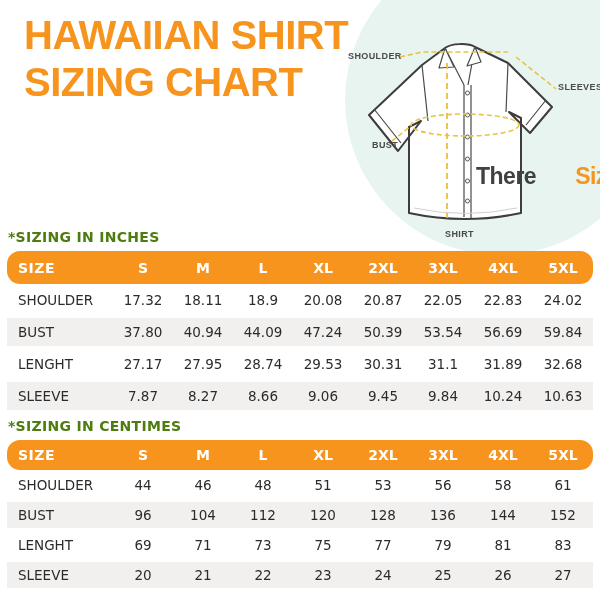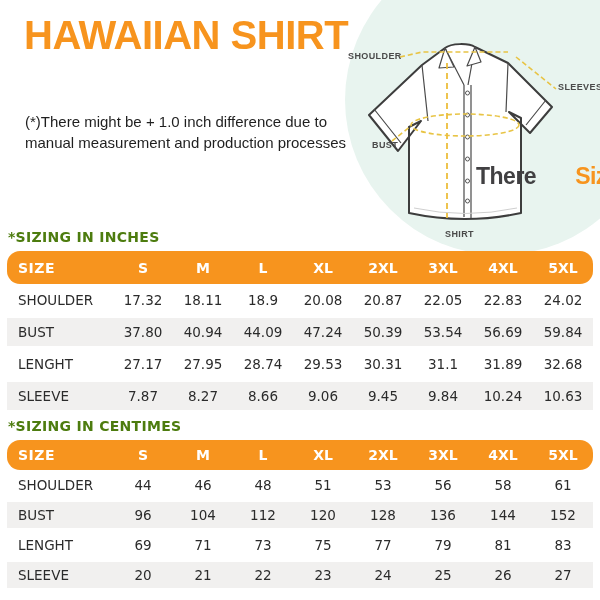--- a/index.html
+++ b/index.html
@@ -40,26 +40,23 @@
   .th.first,.td.first{text-align:left;padding-left:11px;}
   .th.first{letter-spacing:0.5px;}
 </style>
 </head>
 <body>
 
 <div class="page">
 
   <div class="title">
     <div>HAWAIIAN SHIRT</div>
+    <div>SIZING CHART</div>
   </div>
 
-  <div class="note">
-    <div>(*)There might be + 1.0 inch difference due to</div>
-    <div>manual measurement and production processes</div>
-  </div>
 
   <div class="diagram">
     <div class="circle"></div>
 
     <svg class="shirt" width="260" height="245" viewBox="0 0 260 245">
 
       <path d="M105 43 C111 38 129 38 135 42 L168 58 L212 102 L190 128 L169 107 L181 113 L181 208
                Q125 220 69 208 L69 122 L81 116 L58 146 L29 110 L82 60 Z" fill="#FFFFFF" stroke="#3D3D3D" stroke-width="2" stroke-linejoin="round" stroke-linecap="round"></path>
 
       <g fill="none" stroke="#4A4A4A" stroke-width="1.2" stroke-linejoin="round">

